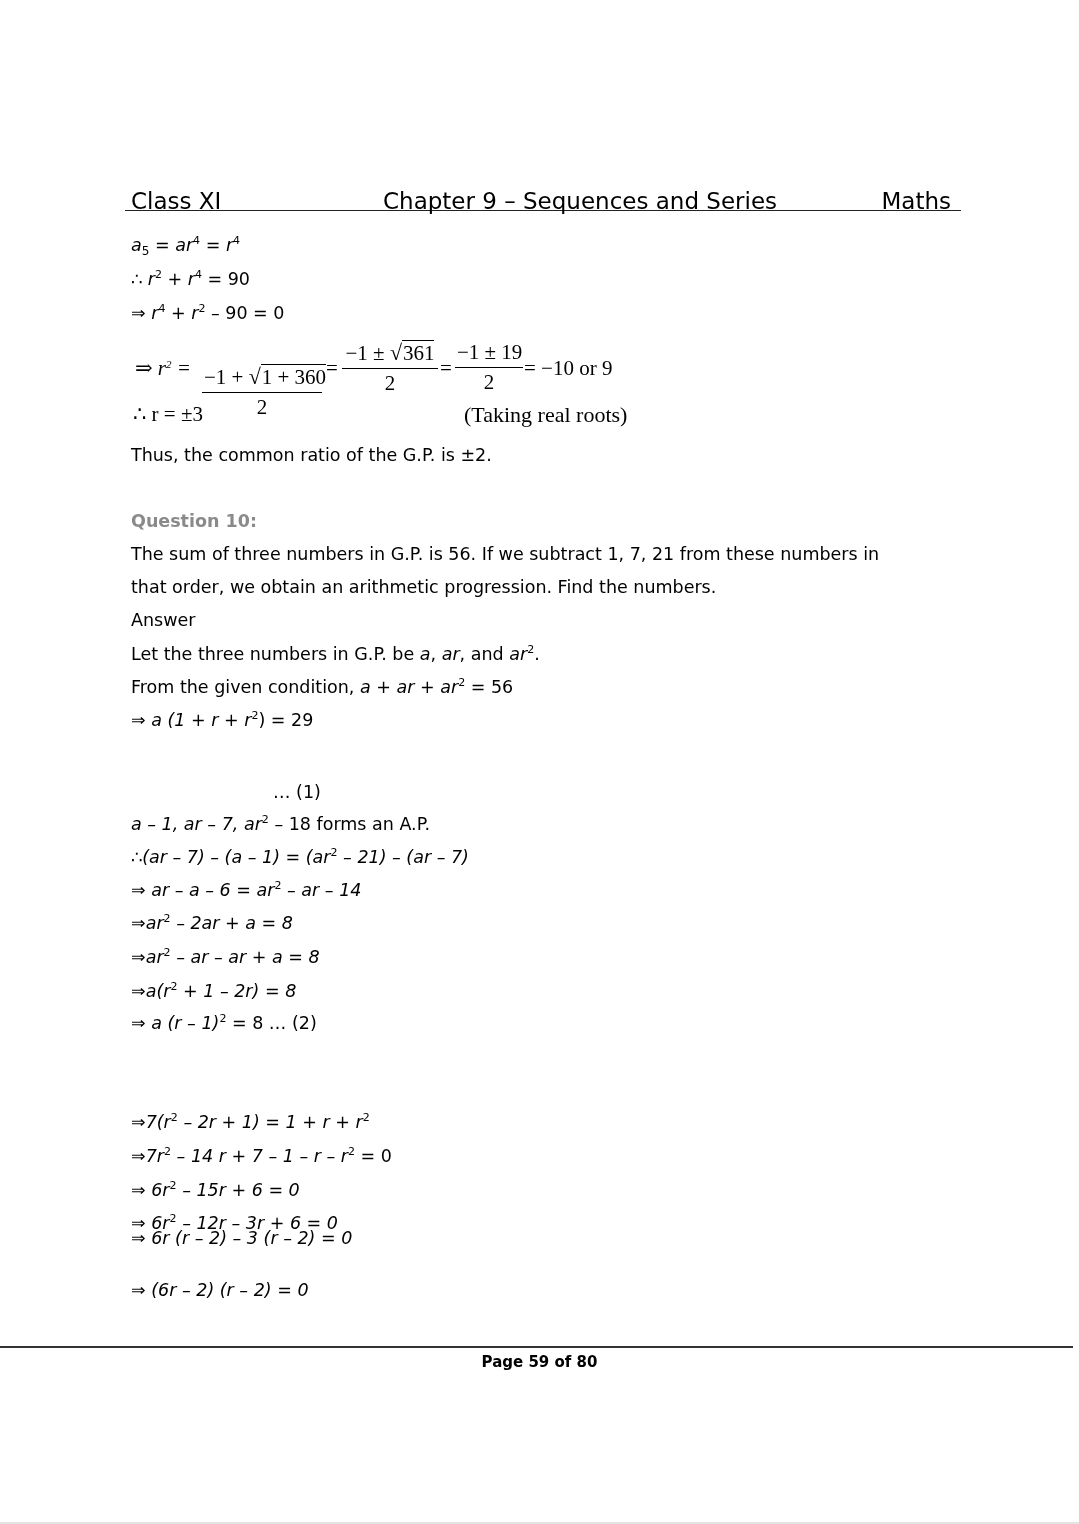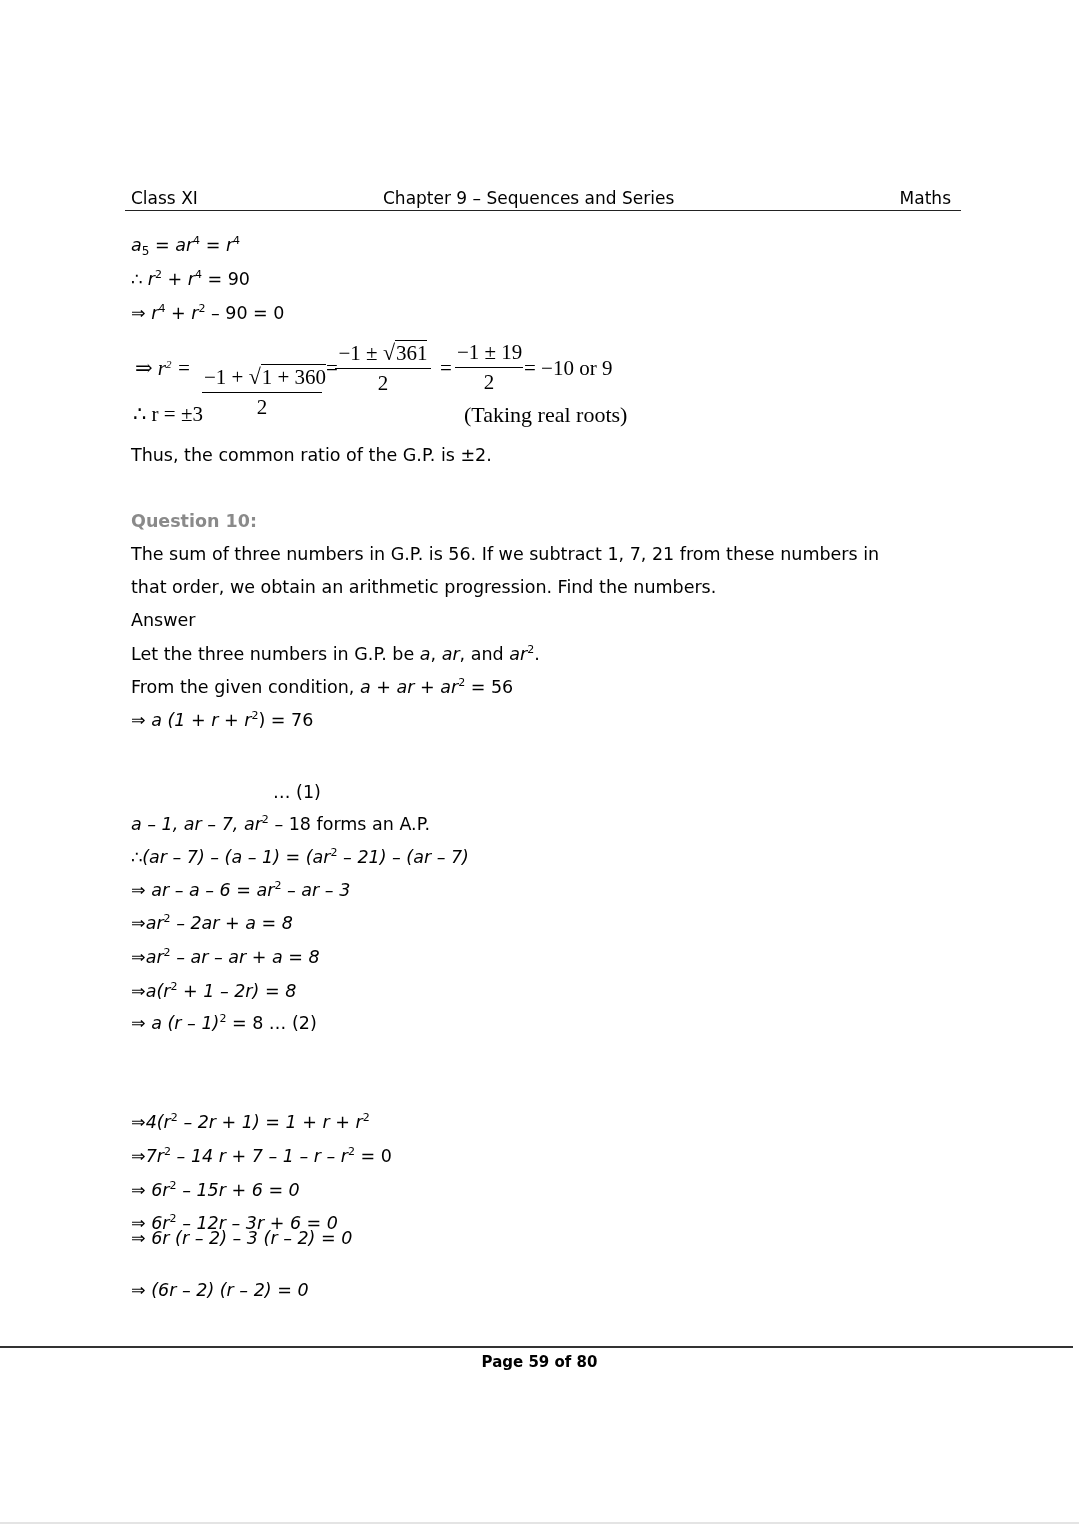--- a/index.html
+++ b/index.html
@@ -1,21 +1,21 @@
 <!DOCTYPE html>
 <html><head>
   <meta charset="utf-8">
   <style>
     html, body { margin: 0; padding: 0; background: #ffffff; }
     body { width: 1079px; height: 1524px; position: relative; overflow: hidden;
            font-family: "DejaVu Sans", sans-serif; color: #000; }
     .page-bottom-edge { position: absolute; left: 0; right: 0; bottom: 0; height: 2px; background: #e4e4e4; }
 
     .header { position: absolute; left: 125px; top: 188px; width: 836px; height: 22px;
-              border-bottom: 1.5px solid #222; font-size: 17px; text-align: right; }
+              border-bottom: 1.5px solid #222; font-size: 23px; text-align: right; }
     .header span { position: absolute; top: 0; white-space: nowrap; }
     .h-left { left: 6px; }
     .h-center { left: 258px; }
     .h-right { right: 10px; }
 
     .line { position: absolute; left: 131px; font-size: 17.5px; white-space: nowrap; line-height: 22px; }
     .line i, .line .it { font-style: italic; }
     sup { font-size: 11px; vertical-align: 7px; line-height: 0; }
     sub { font-size: 12px; vertical-align: -4px; line-height: 0; }
 
@@ -56,21 +56,21 @@
 <div>
   <div class="eq" style="left:135px; top:356px;font-style:italic;">
     <span>⇒ r</span><sup>2</sup> <span>=</span>
   </div>
   <div class="eq frac" style="left:202px; top:340px; width:120px;margin-top:24px;">
     <span class="num"><span>−1 + </span><span class="radsign">√</span><span class="rad">1 + 360</span></span>
     <span class="bar"></span>
     <span class="den">2</span>
   </div>
   <div class="eq" style="left:326px; top:356px;">=</div>
-  <div class="eq frac" style="left:335px; top:340px; width:96px;">
+  <div class="eq frac" style="left:342px; top:340px; width:96px;">
     <span class="num"><span>−1 ± </span><span class="radsign">√</span><span class="rad">361</span></span>
     <span class="bar"></span>
     <span class="den">2</span>
   </div>
   <div class="eq" style="left:440px; top:356px;">=</div>
   <div class="eq frac" style="left:455px; top:340px; width:68px;">
     <span class="num">−1 ± 19</span>
     <span class="bar"></span>
     <span class="den">2</span>
   </div>
@@ -86,48 +86,48 @@
 <div class="line" style="top:576px;">that order, we obtain an arithmetic progression. Find the numbers.</div>
 <div class="line" style="top:609px;">Answer</div>
 
 <div class="line" style="top:643px;">
   <span>Let the three numbers in G.P. be </span><i>a</i><span>, </span><i>ar</i><span>, and </span><i>ar</i><sup>2</sup><span>.</span>
 </div>
 <div class="line" style="top:676px;">
   <span>From the given condition, </span><i>a + ar + ar</i><sup>2</sup><span> = 56</span>
 </div>
 <div class="line" style="top:709px;">
-  <span>⇒ </span><i>a (1 + r + r</i><sup>2</sup><span>) = 76</span>
+  <span>⇒ </span><i>a (1 + r + r</i><sup>2</sup><span>) = 29</span>
 </div>
 <div class="line" style="top:781px; left:273px;">… (1)</div>
 
 <div class="line" style="top:813px;">
   <i>a – 1, ar – 7, ar</i><sup>2</sup><span> – 18 forms an A.P.</span>
 </div>
 <div class="line" style="top:846px;">
   <i>∴(ar – 7) – (a – 1) = (ar</i><sup>2</sup><i> – 21) – (ar – 7)</i>
 </div>
 <div class="line" style="top:879px;">
-  <i>⇒ ar – a – 6 = ar</i><sup>2</sup><i> – ar – 3</i>
+  <i>⇒ ar – a – 6 = ar</i><sup>2</sup><i> – ar – 14</i>
 </div>
 <div class="line" style="top:912px;">
   <i>⇒ar</i><sup>2</sup><i> – 2ar + a = 8</i>
 </div>
 <div class="line" style="top:946px;">
   <i>⇒ar</i><sup>2</sup><i> – ar – ar + a = 8</i>
 </div>
 <div class="line" style="top:980px;">
   <i>⇒a(r</i><sup>2</sup><i> + 1 – 2r) = 8</i>
 </div>
 <div class="line" style="top:1012px;">
   <i>⇒ a (r – 1)</i><sup>2</sup><span> = 8 … (2)</span>
 </div>
 
 <div class="line" style="top:1111px;">
-  <i>⇒4(r</i><sup>2</sup><i> – 2r + 1) = 1 + r + r</i><sup>2</sup>
+  <i>⇒7(r</i><sup>2</sup><i> – 2r + 1) = 1 + r + r</i><sup>2</sup>
 </div>
 <div class="line" style="top:1145px;">
   <i>⇒7r</i><sup>2</sup><i> – 14 r + 7 – 1 – r – r</i><sup>2</sup><span> = 0</span>
 </div>
 <div class="line" style="top:1179px;">
   <i>⇒ 6r</i><sup>2</sup><i> – 15r + 6 = 0</i>
 </div>
 <div class="line" style="top:1212px;">
   <i>⇒ 6r</i><sup>2</sup><i> – 12r – 3r + 6 = 0</i>
 </div>

